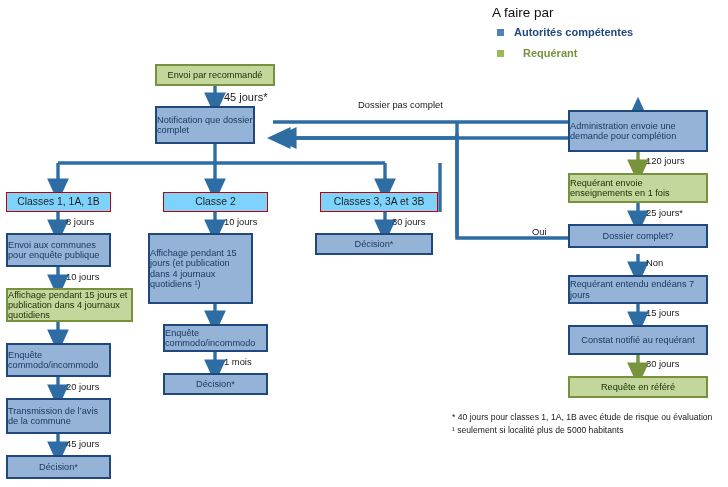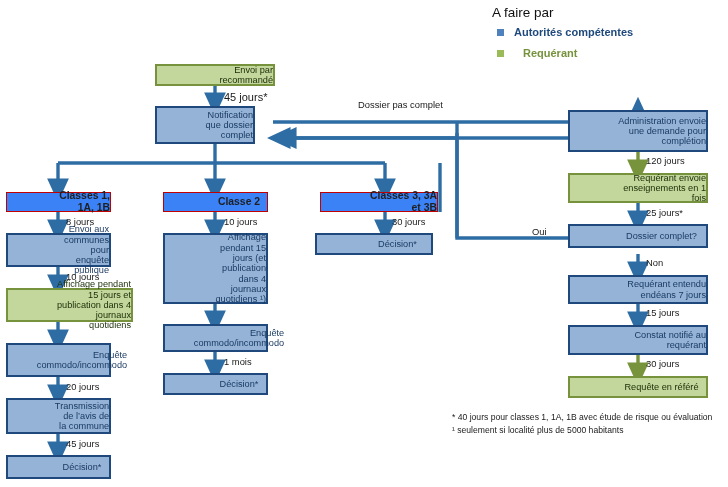--- a/index.html
+++ b/index.html
@@ -8,42 +8,41 @@
     background:#ffffff;
     font-family:"Liberation Sans", sans-serif;
     overflow:hidden;
     position:relative;
   }
   #canvas{position:absolute;left:0;top:0;width:728px;height:487px;}
   .node{
     position:absolute;
     box-sizing:border-box;
     display:flex;align-items:center;justify-content:center;
-    text-align:right;
+    text-align:left;
     line-height:1.12;
     z-index:5;
-    padding-left:47px;
   }
   .blue{
     background:#95b3d7;
     border:2px solid #1f497d;
     color:#17375e;
     font-size:9.2px;
   }
   .green{
     background:#c3d69b;
     border:2px solid #76923c;
     color:#1a2e08;
     font-size:9.2px;
   }
   .red{
-    background:#3b82f6;
+    background:#7dd3fc;
     border:1px solid #c00000;
     color:#1f1f1f;
-    font-weight:bold;
+    font-weight:normal;
     font-size:10.4px;
   }
   .edgelabel{
     position:absolute;
     font-size:9.4px;
     color:#1a1a1a;
     white-space:nowrap;
     z-index:6;
   }
   .legend-title{
@@ -149,21 +148,21 @@
 <div class="node red" style="left:6px;top:192px;width:105px;height:20px;">Classes 1, 1A, 1B</div>
 <div class="node red" style="left:163px;top:192px;width:105px;height:20px;">Classe 2</div>
 <div class="node red" style="left:320px;top:192px;width:118px;height:20px;">Classes 3, 3A et 3B</div>
 
 <div class="node blue" style="left:6px;top:233px;width:105px;height:34px;">Envoi aux communes pour enquête publique</div>
 <div class="node green" style="left:6px;top:288px;width:127px;height:34px;">Affichage pendant 15 jours et publication dans 4 journaux quotidiens</div>
 <div class="node blue" style="left:6px;top:343px;width:105px;height:34px;">Enquête commodo/incommodo</div>
 <div class="node blue" style="left:6px;top:398px;width:105px;height:36px;">Transmission de l’avis de la commune</div>
 <div class="node blue" style="left:6px;top:455px;width:105px;height:24px;">Décision*</div>
 
-<div class="node blue" style="left:163px;top:233px;width:105px;height:71px;">Affichage pendant 15 jours (et publication dans 4 journaux quotidiens ¹)</div>
+<div class="node blue" style="left:148px;top:233px;width:105px;height:71px;">Affichage pendant 15 jours (et publication dans 4 journaux quotidiens ¹)</div>
 <div class="node blue" style="left:163px;top:324px;width:105px;height:28px;">Enquête commodo/incommodo</div>
 <div class="node blue" style="left:163px;top:373px;width:105px;height:22px;">Décision*</div>
 
 <div class="node blue" style="left:315px;top:233px;width:118px;height:22px;">Décision*</div>
 
 <div class="node blue" style="left:568px;top:110px;width:140px;height:42px;">Administration envoie une demande pour complétion</div>
 <div class="node green" style="left:568px;top:173px;width:140px;height:30px;">Requérant envoie enseignements en 1 fois</div>
 <div class="node blue" style="left:568px;top:224px;width:140px;height:24px;">Dossier complet?</div>
 <div class="node blue" style="left:568px;top:275px;width:140px;height:29px;">Requérant entendu endéans 7 jours</div>
 <div class="node blue" style="left:568px;top:325px;width:140px;height:30px;">Constat notifié au requérant</div>

